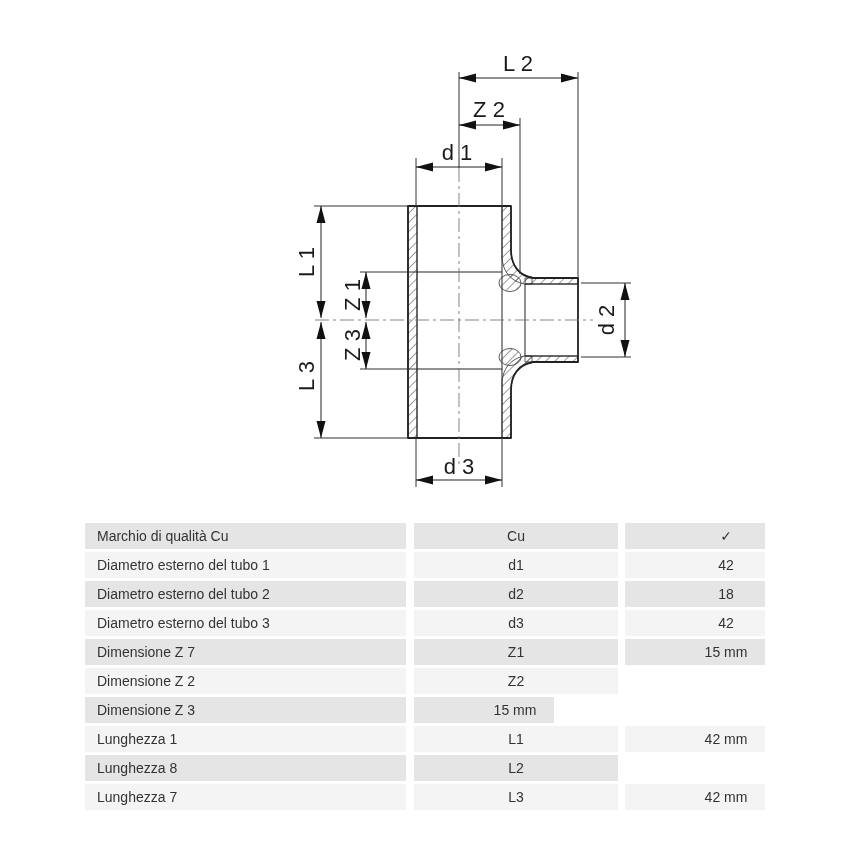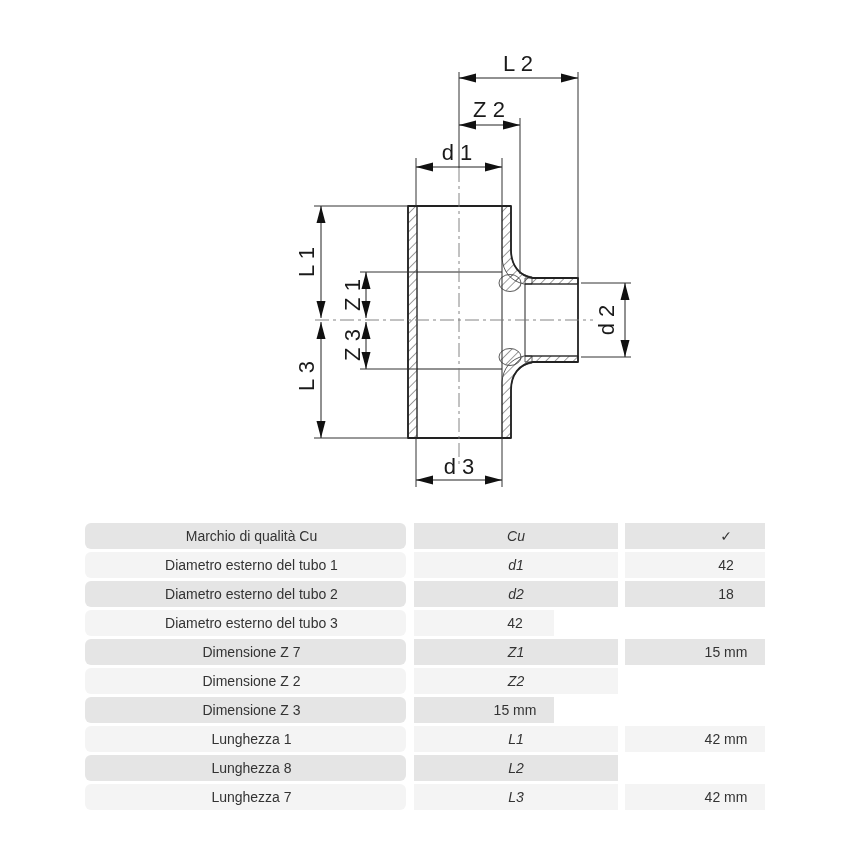--- a/index.html
+++ b/index.html
@@ -8,22 +8,22 @@
     font-family:"Liberation Sans", sans-serif;
   }
   .drawing-wrap{position:absolute;left:0;top:0;width:850px;height:515px;padding-left:33px;}
   svg text{
     font-family:"Liberation Sans", sans-serif;
     font-size:22px;fill:#1a1a1a;
   }
   .spec-table{position:absolute;left:85px;top:523px;width:680px;}
   .spec-row{display:flex;height:26px;line-height:26px;margin-bottom:3px;font-size:14px;color:#333333;}
   .cell{box-sizing:border-box;height:26px;}
-  .cell-label{width:321px;padding-left:12px;margin-right:8px;text-align:center;white-space:nowrap;overflow:hidden;border-radius:6px;}
-  .cell-code{width:204px;margin-right:7px;text-align:center;font-style:italic;}
+  .cell-label{width:321px;padding-left:12px;margin-right:8px;text-align:left;white-space:nowrap;overflow:hidden;}
+  .cell-code{width:204px;margin-right:7px;text-align:center;}
   .cell-value{width:140px;padding-left:62px;text-align:center;}
   .spec-row:nth-child(odd) .cell{background:#e5e5e5;}
   .spec-row:nth-child(even) .cell{background:#f4f4f4;}
 </style>
 </head>
 <body>
 
 <div class="drawing-wrap">
 <svg width="850" height="515" viewBox="0 0 850 515">
   <defs>
@@ -133,20 +133,21 @@
     <div class="cell cell-code">d1</div>
     <div class="cell cell-value">42</div>
   </div>
   <div class="spec-row">
     <div class="cell cell-label">Diametro esterno del tubo 2</div>
     <div class="cell cell-code">d2</div>
     <div class="cell cell-value">18</div>
   </div>
   <div class="spec-row">
     <div class="cell cell-label">Diametro esterno del tubo 3</div>
+    <div class="cell cell-code">d3</div>
     <div class="cell cell-value">42</div>
   </div>
   <div class="spec-row">
     <div class="cell cell-label">Dimensione Z 7</div>
     <div class="cell cell-code">Z1</div>
     <div class="cell cell-value">15 mm</div>
   </div>
   <div class="spec-row">
     <div class="cell cell-label">Dimensione Z 2</div>
     <div class="cell cell-code">Z2</div>

